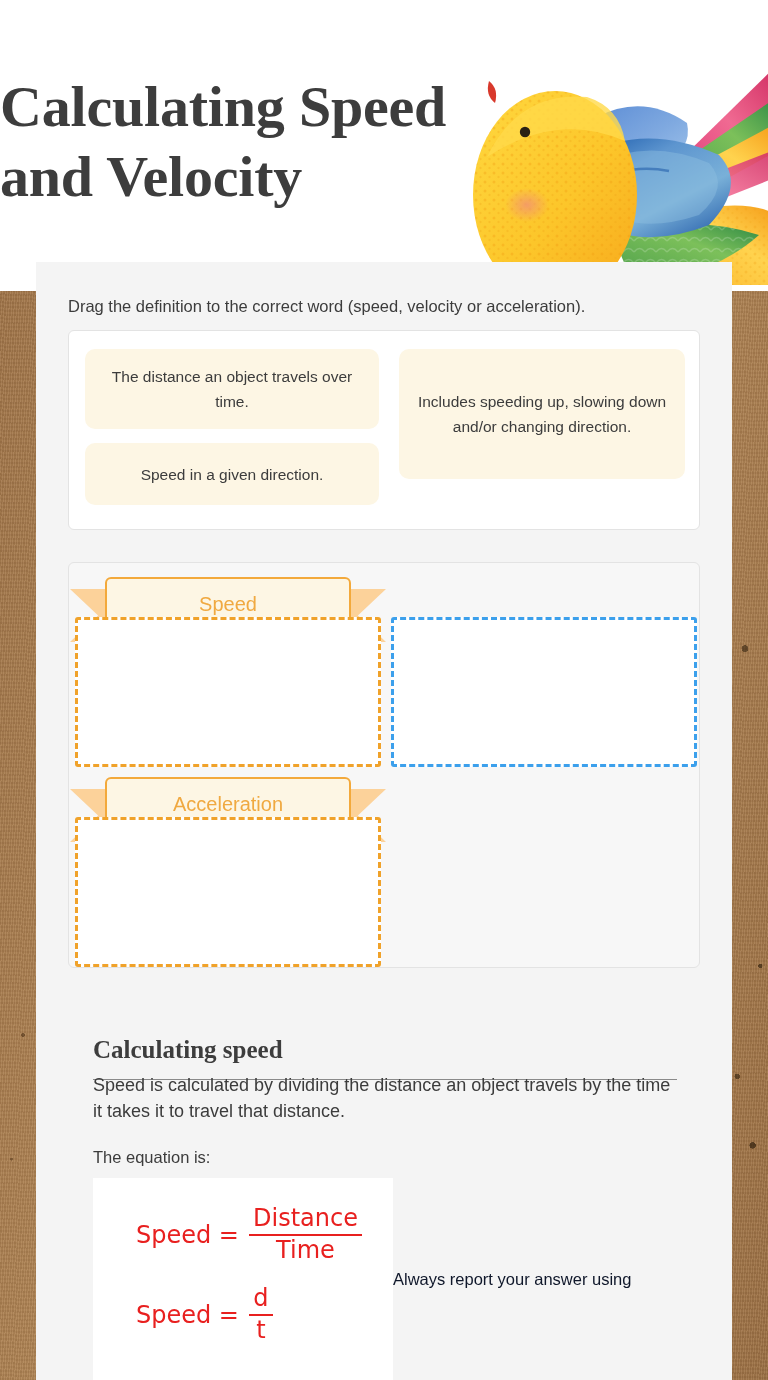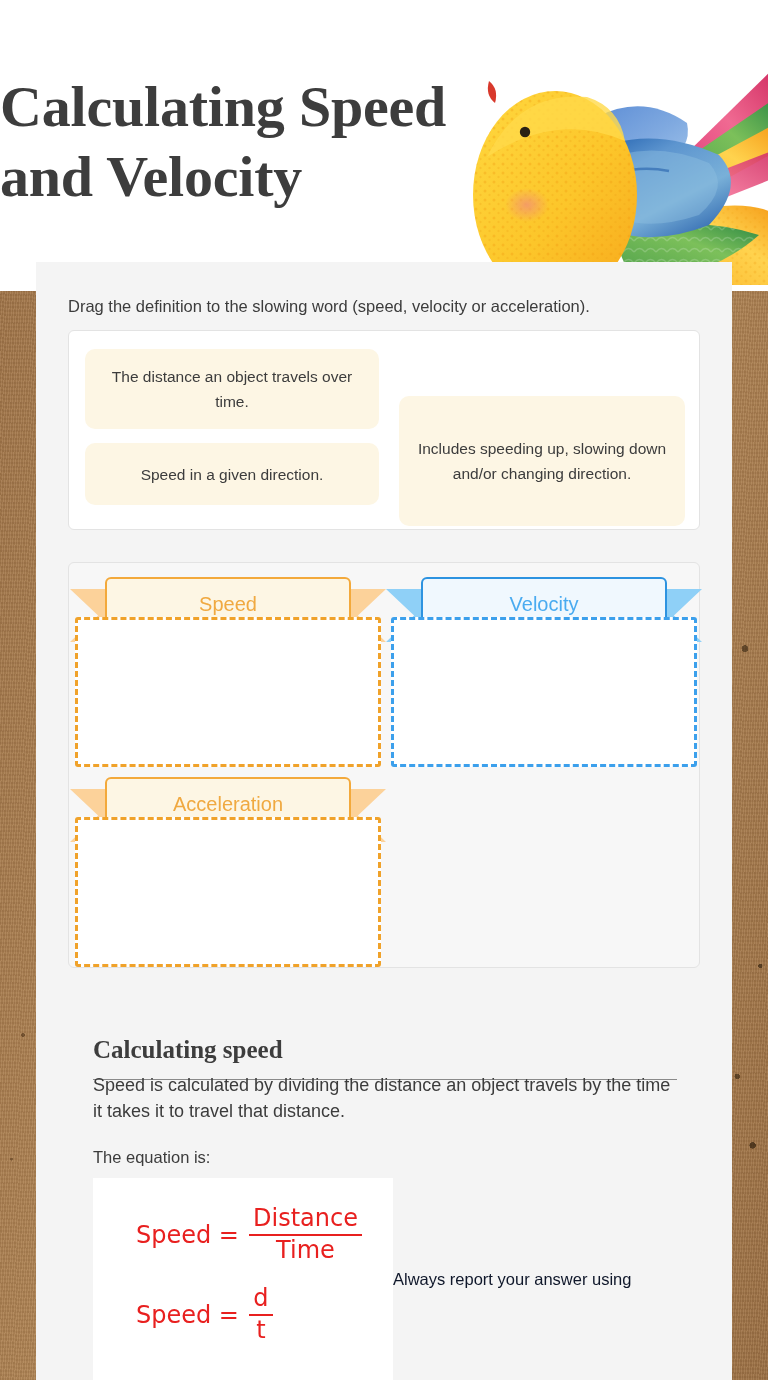--- a/index.html
+++ b/index.html
@@ -96,21 +96,21 @@
     line-height: 25px;
     color: #3c3c3c;
     text-align: center;
     display: flex;
     align-items: center;
     justify-content: center;
     padding: 10px 14px;
     cursor: grab;
   }
   #def-tile-0 { position: absolute; left: 16px; top: 18px;  width: 294px; height: 80px; }
-  #def-tile-1 { position: absolute; left: 330px; top: 18px; width: 286px; height: 130px; margin-top: 47px; }
+  #def-tile-1 { position: absolute; left: 330px; top: 18px; width: 286px; height: 130px; }
   #def-tile-2 { position: absolute; left: 16px; top: 112px; width: 294px; height: 62px; }
 
   
   #dropzones-panel {
     position: absolute;
     left: 32px; top: 300px;
     width: 632px; height: 406px;
     background: #f7f7f7;
     border: 1px solid #e3e3e3;
     border-radius: 6px;
@@ -311,21 +311,21 @@
     <path d="M42 36 Q52 44 48 58 Q38 50 42 36 Z" fill="#d8392c"></path>
 
     <ellipse cx="80" cy="160" rx="22" ry="17" fill="url(#gCheek)"></ellipse>
 
     <circle cx="78" cy="87" r="5.2" fill="#2a2114"></circle>
   </svg>
 </div>
 
 <div id="worksheet-card">
 
-  <p id="instruction">Drag the definition to the slowing word (speed, velocity or acceleration).</p>
+  <p id="instruction">Drag the definition to the correct word (speed, velocity or acceleration).</p>
 
   <div id="definitions-panel">
     <div class="definition-tile" id="def-tile-0">The distance an object travels over time.</div>
     <div class="definition-tile" id="def-tile-1">Includes speeding up, slowing down and/or changing direction.</div>
     <div class="definition-tile" id="def-tile-2">Speed in a given direction.</div>
   </div>
 
   <div id="dropzones-panel">
 
     <div class="dropzone-group" id="group-speed">
@@ -333,27 +333,20 @@
         <div class="ribbon-tail left"></div>
         <div class="ribbon-tail right"></div>
         <div class="ribbon-fold left"></div>
         <div class="ribbon-fold right"></div>
         <div class="ribbon-center">Speed</div>
       </div>
       <div class="dropzone-area"></div>
     </div>
 
     <div class="dropzone-group" id="group-velocity">
-      <div class="ribbon">
-        <div class="ribbon-tail left blue"></div>
-        <div class="ribbon-tail right blue"></div>
-        <div class="ribbon-fold left blue"></div>
-        <div class="ribbon-fold right blue"></div>
-        <div class="ribbon-center blue">Velocity</div>
-      </div>
       <div class="dropzone-area blue"></div>
     </div>
 
     <div class="dropzone-group" id="group-acceleration">
       <div class="ribbon">
         <div class="ribbon-tail left"></div>
         <div class="ribbon-tail right"></div>
         <div class="ribbon-fold left"></div>
         <div class="ribbon-fold right"></div>
         <div class="ribbon-center">Acceleration</div>

